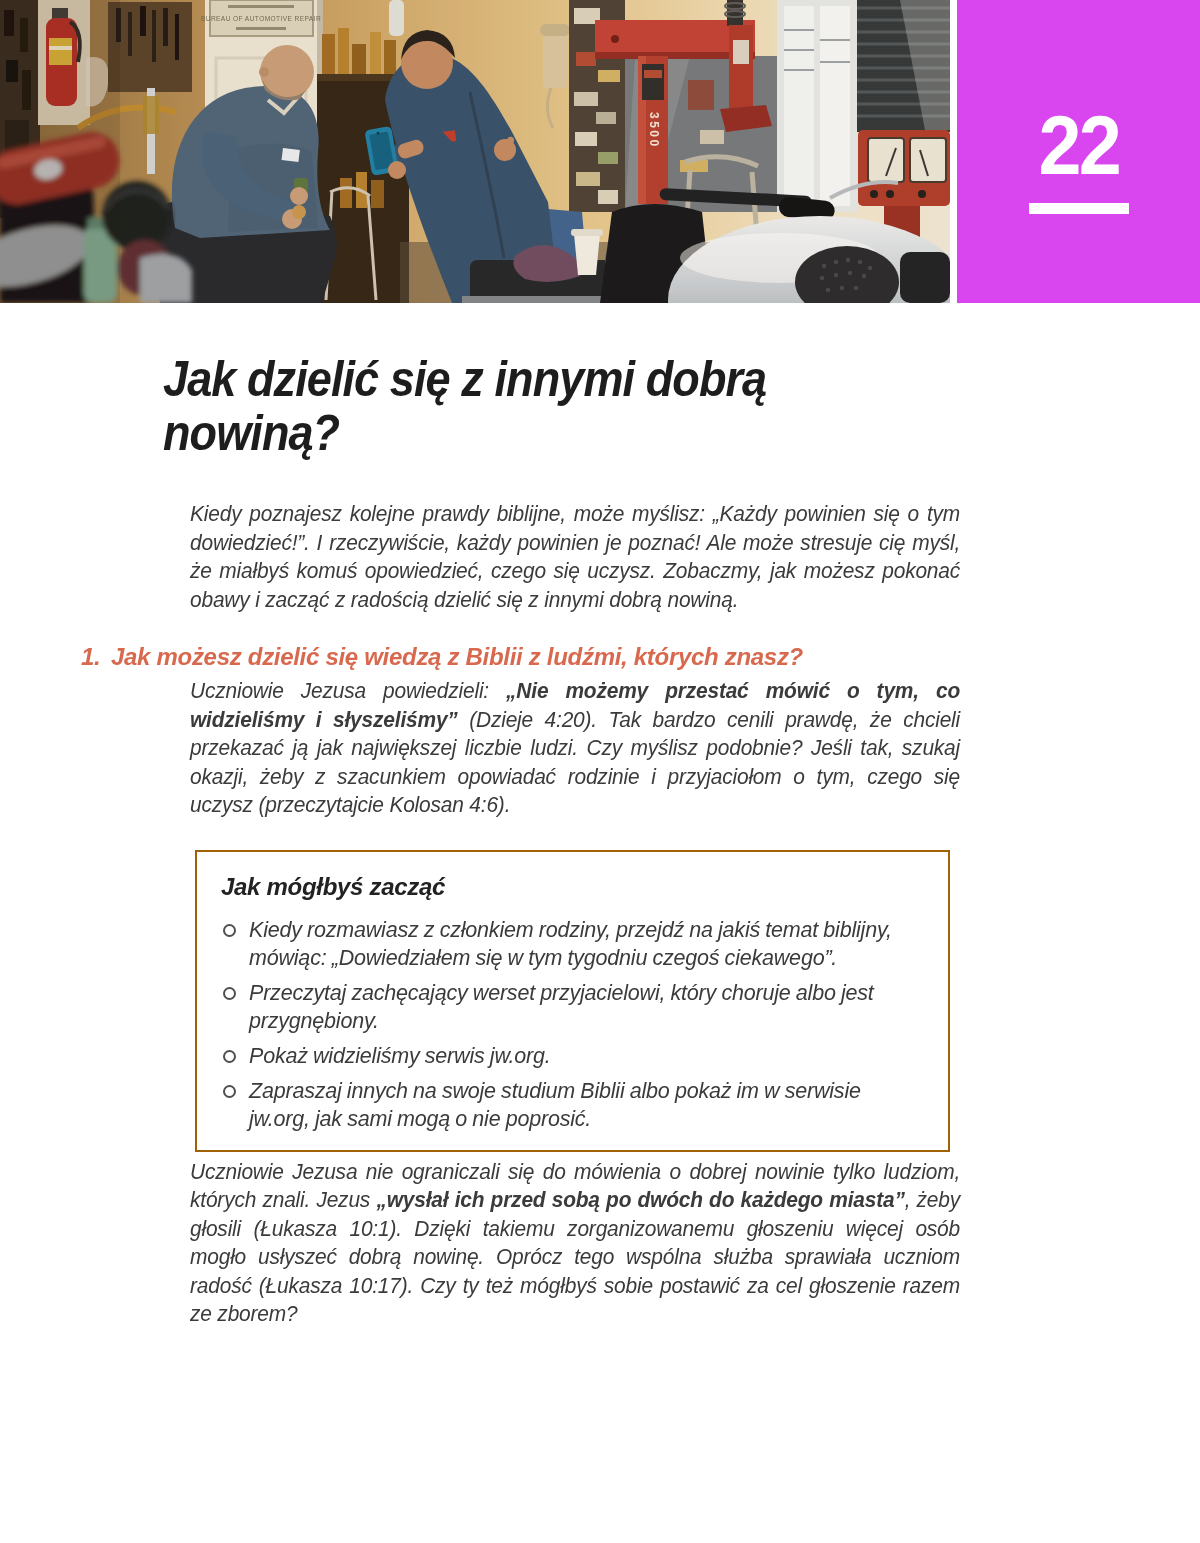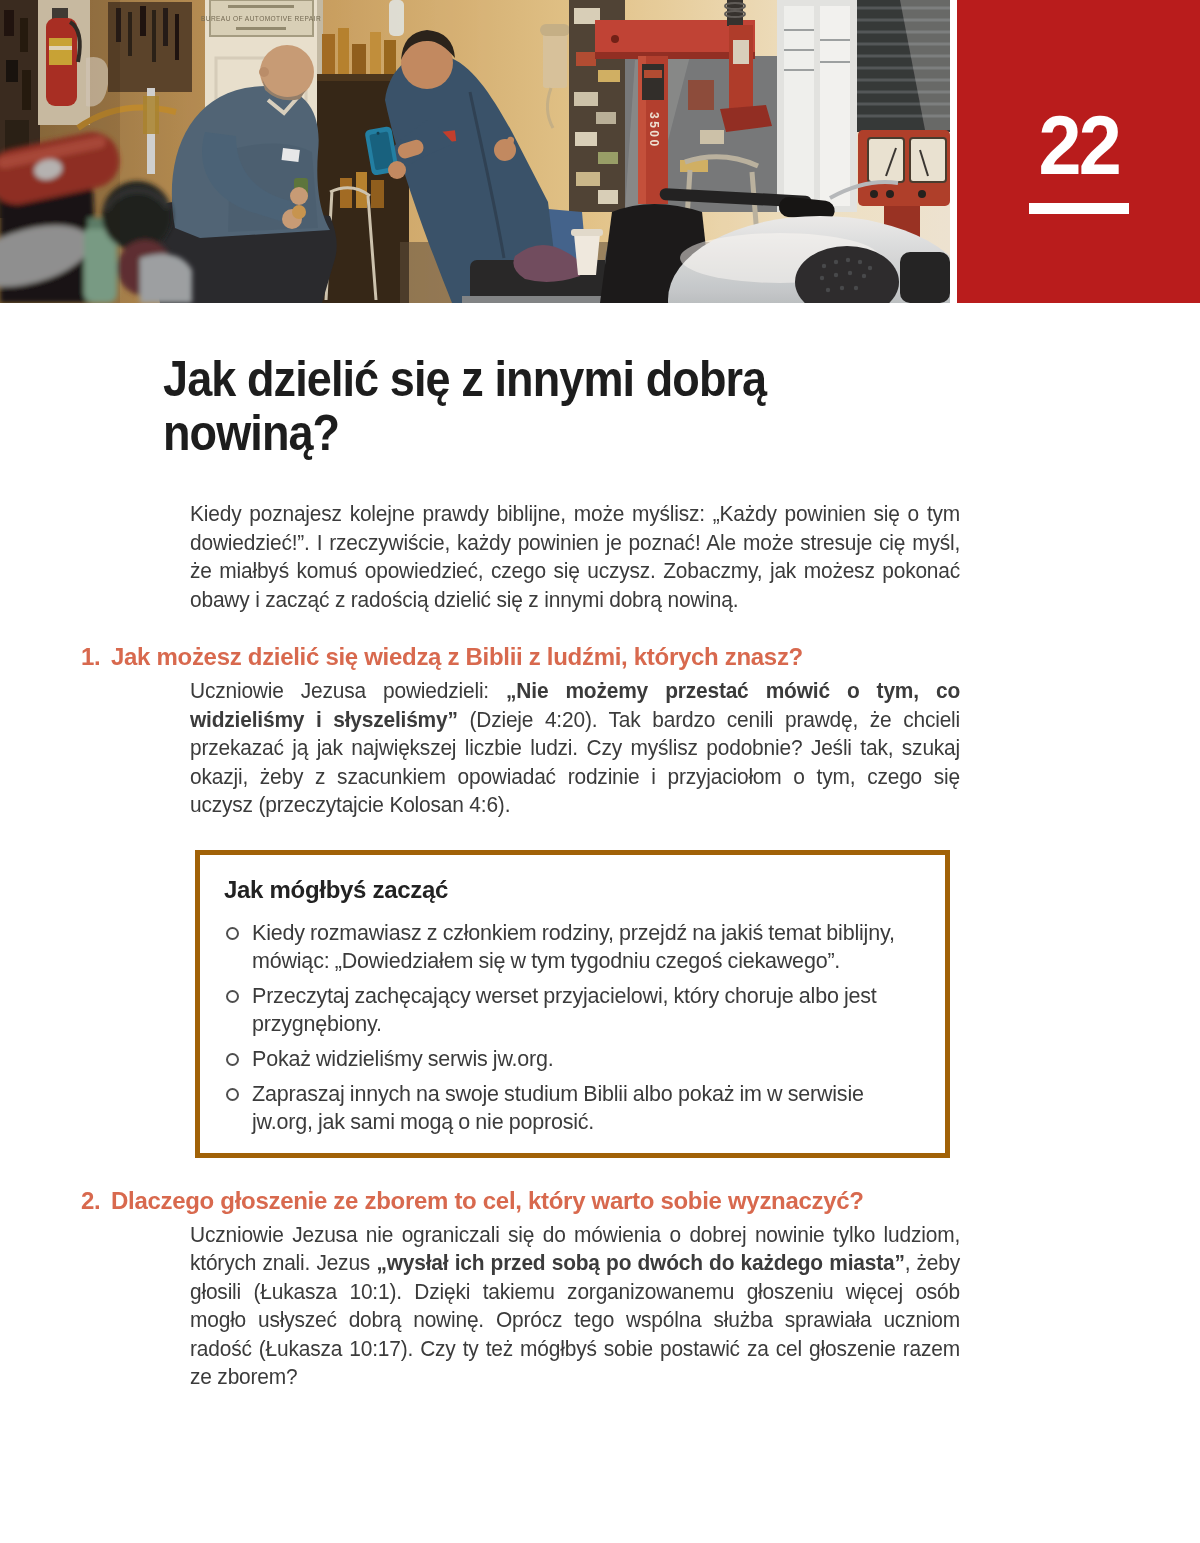--- a/index.html
+++ b/index.html
@@ -6,34 +6,34 @@
   .page{position:relative;width:1200px;height:1543px;background:#fff;overflow:hidden;
         font-family:"Liberation Sans", sans-serif;color:#3b3b3b;}
   
   .hero{position:absolute;left:0;top:0;width:950px;height:303px;}
   .chapter-block{position:absolute;left:957px;top:0;width:243px;height:303px;
                  display:flex;flex-direction:column;align-items:center;justify-content:center;}
   .chapter-number{color:#fff;font-weight:bold;font-size:84px;line-height:1;
                   letter-spacing:-3px;transform:scaleX(.92);margin-top:14px;}
   .chapter-bar{width:100px;height:11px;background:#fff;margin-top:16px;}
   
-  .content{position:absolute;left:0;top:303px;width:1200px;}
+  .content{position:absolute;left:0;top:303px;width:1200px;font-style:italic;}
   .title{margin:49px 0 0 163px;width:700px;font-size:50px;line-height:54px;font-weight:bold;
          color:#1d1d1d;letter-spacing:-1px;transform:scaleX(.9);transform-origin:0 0;}
   .para{margin:0 0 0 190px;width:828px;text-align:justify;font-size:22.5px;line-height:28.5px;
         color:#3b3b3b;transform:scaleX(.93);transform-origin:0 0;letter-spacing:-.2px;}
   .para.intro{margin-top:40px;}
   .para.p1{margin-top:6px;}
   .para.p2{margin-top:6px;}
   .b{font-weight:bold;}
   .q{margin:28px 0 0 81px;width:820px;font-size:24px;line-height:29px;font-weight:bold;
      letter-spacing:-.3px;padding-left:30px;text-indent:-30px;}
   .q .qnum{display:inline-block;width:30px;text-indent:0;}
   
-  .box{margin:30px 0 0 195px;width:755px;box-sizing:border-box;border:5px solid #a16207;
+  .box{margin:30px 0 0 195px;width:755px;box-sizing:border-box;border:2px solid #a16207;
        background:#fff;padding:20px 22px 10px 24px;}
   .box-title{font-size:24px;line-height:30px;font-weight:bold;color:#222;margin:0 0 14px 0;
              letter-spacing:-.3px;}
   .box ul{list-style:none;margin:0;padding:0;}
   .box li{display:flex;align-items:flex-start;font-size:21.5px;line-height:28px;
           margin:0 0 7px 0;color:#3b3b3b;letter-spacing:-.2px;word-spacing:-.5px;}
   .ring{flex:0 0 auto;width:9px;height:9px;border:2px solid #4f4f4f;border-radius:50%;
         margin:8px 13px 0 2px;}
 </style>
 </head>
@@ -308,21 +308,21 @@
       <circle cx="137" cy="216" r="35" fill="#181b1f"></circle>
       <path d="M106,210 A35,35 0 0 1 168,208" stroke="#2c3036" stroke-width="5" fill="none"></path>
       <circle cx="145" cy="268" r="28" fill="#582a32"></circle>
       <path d="M140,258 Q178,246 192,270 L192,303 L140,303 Z" fill="#9aa1a7"></path>
     </g>
 
     <rect x="0" y="0" width="950" height="303" fill="#d08a3c" opacity=".05"></rect>
     <rect x="0" y="0" width="120" height="303" fill="#2a1c0c" opacity=".12"></rect>
   </svg>
 
-  <div class="chapter-block" style="background:#b91c1c;">
+  <div class="chapter-block" style="background:#d946ef;">
     <div class="chapter-number">22</div>
     <div class="chapter-bar"></div>
   </div>
 
   <div class="content">
 
     <h1 class="title">Jak dzielić się z innymi dobrą nowiną?</h1>
 
     <p class="para intro">Kiedy poznajesz kolejne prawdy biblijne, może myślisz: „Każdy powinien się o tym dowiedzieć!”. I rzeczywiście, każdy powinien je poznać! Ale może stresuje cię myśl, że miałbyś komuś opowiedzieć, czego się uczysz. Zobaczmy, jak możesz pokonać obawy i zacząć z radością dzielić się z innymi dobrą nowiną.</p>
 
@@ -349,22 +349,19 @@
           <span class="ring"></span>
           <span>Pokaż widzieliśmy serwis jw.org.</span>
         </li>
         <li>
           <span class="ring"></span>
           <span>Zapraszaj innych na swoje studium Biblii albo pokaż im w serwisie jw.org, jak sami mogą o nie poprosić.</span>
         </li>
       </ul>
     </div>
 
-    <h2 class="q" style="color:#D8694E;">
-      <span class="qnum">2.</span><span>Dlaczego głoszenie ze zborem to cel, który warto sobie wyznaczyć?</span>
-    </h2>
 
     <p class="para p2">
       <span>Uczniowie Jezusa nie ograniczali się do mówienia o dobrej nowinie tylko ludziom, których znali. Jezus </span><span class="b">„wysłał ich przed sobą po dwóch do każdego miasta”</span><span>, żeby głosili (Łukasza 10:1). Dzięki takiemu zorganizowanemu głoszeniu więcej osób mogło usłyszeć dobrą nowinę. Oprócz tego wspólna służba sprawiała uczniom radość (Łukasza 10:17). Czy ty też mógłbyś sobie postawić za cel głoszenie razem ze zborem?</span>
     </p>
 
   </div>
 </div>
 
 </body></html>

